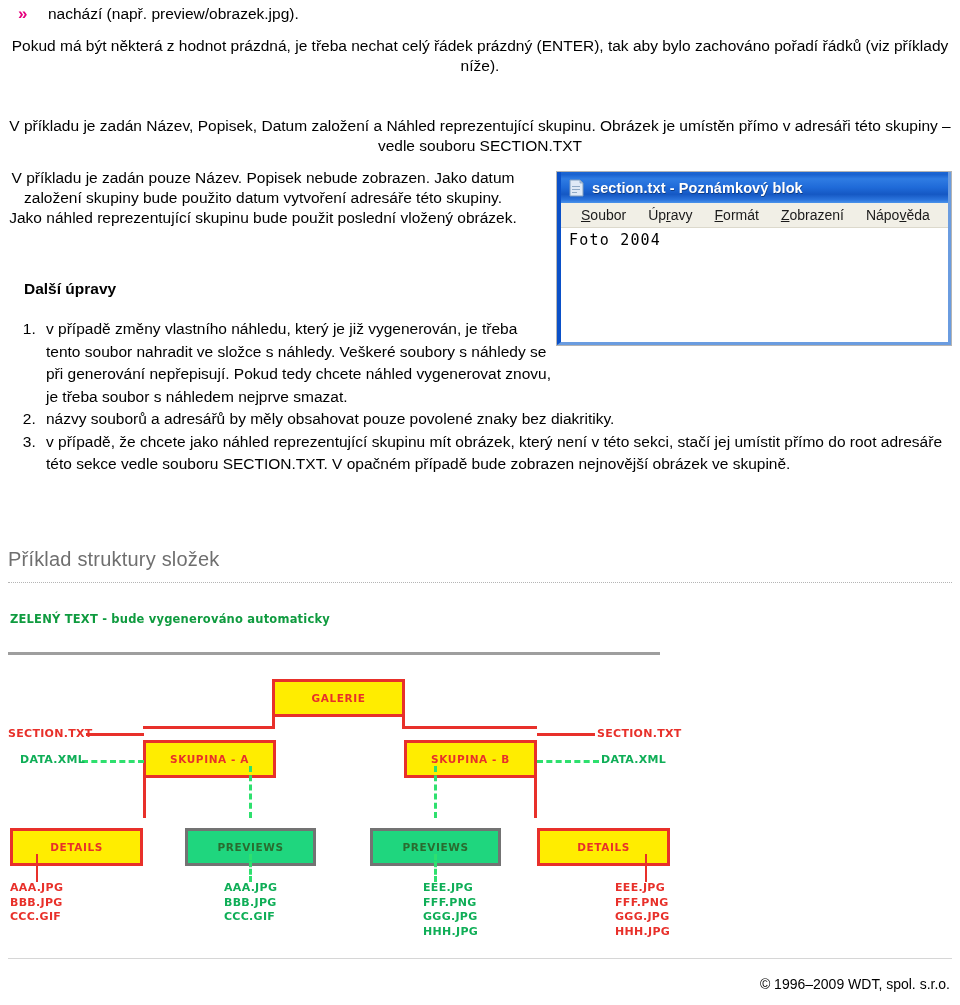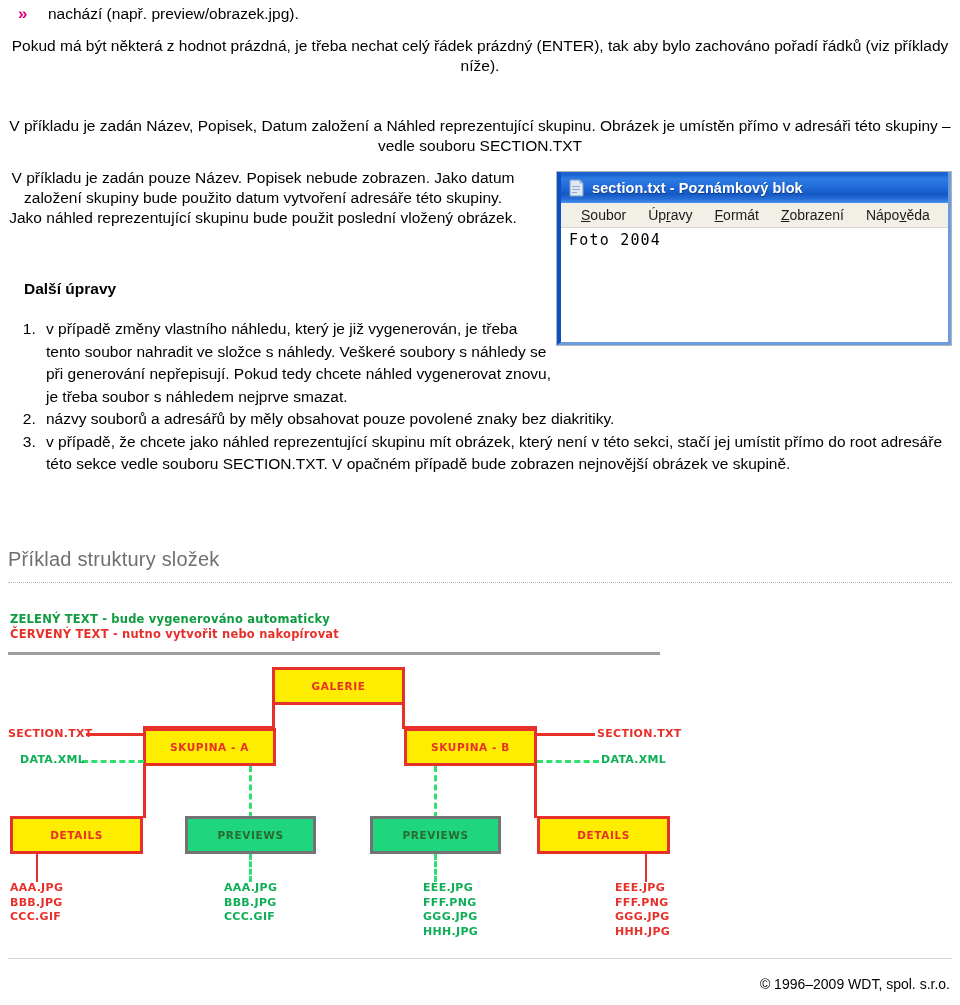--- a/index.html
+++ b/index.html
@@ -224,20 +224,21 @@
   .node {
     position: absolute;
     box-sizing: border-box;
     display: flex;
     align-items: center;
     justify-content: center;
     font-family: "DejaVu Sans", sans-serif;
     font-size: 10.5px;
     font-weight: bold;
     letter-spacing: 0.6px;
+    margin-top: 12px;
   }
   .node.yellow {
     background: #ffed00;
     border: 3px solid #e8302a;
     color: #e8302a;
   }
   .node.green {
     background: #1fd67e;
     border: 3px solid #737373;
     color: #2a6b2f;
@@ -347,21 +348,20 @@
     </div>
   </div>
 
   <div class="sect-head">Příklad struktury složek</div>
   <div class="sect-rule"></div>
 
   <div class="diagram">
 
     <div class="legend">
       <div class="green">ZELENÝ TEXT - bude vygenerováno automaticky</div>
-      <div class="red">ČERVENÝ TEXT - nutno vytvořit nebo nakopírovat</div>
     </div>
     <div class="legend-rule"></div>
 
     <div class="node yellow" style="left:272px; top:67px; width:133px; height:38px;">
       <span>GALERIE</span>
     </div>
 
     <div class="edge solid-red" style="left:272px; top:105px; width:3px; height:23px;"></div>
     <div class="edge solid-red" style="left:402px; top:105px; width:3px; height:23px;"></div>
 

